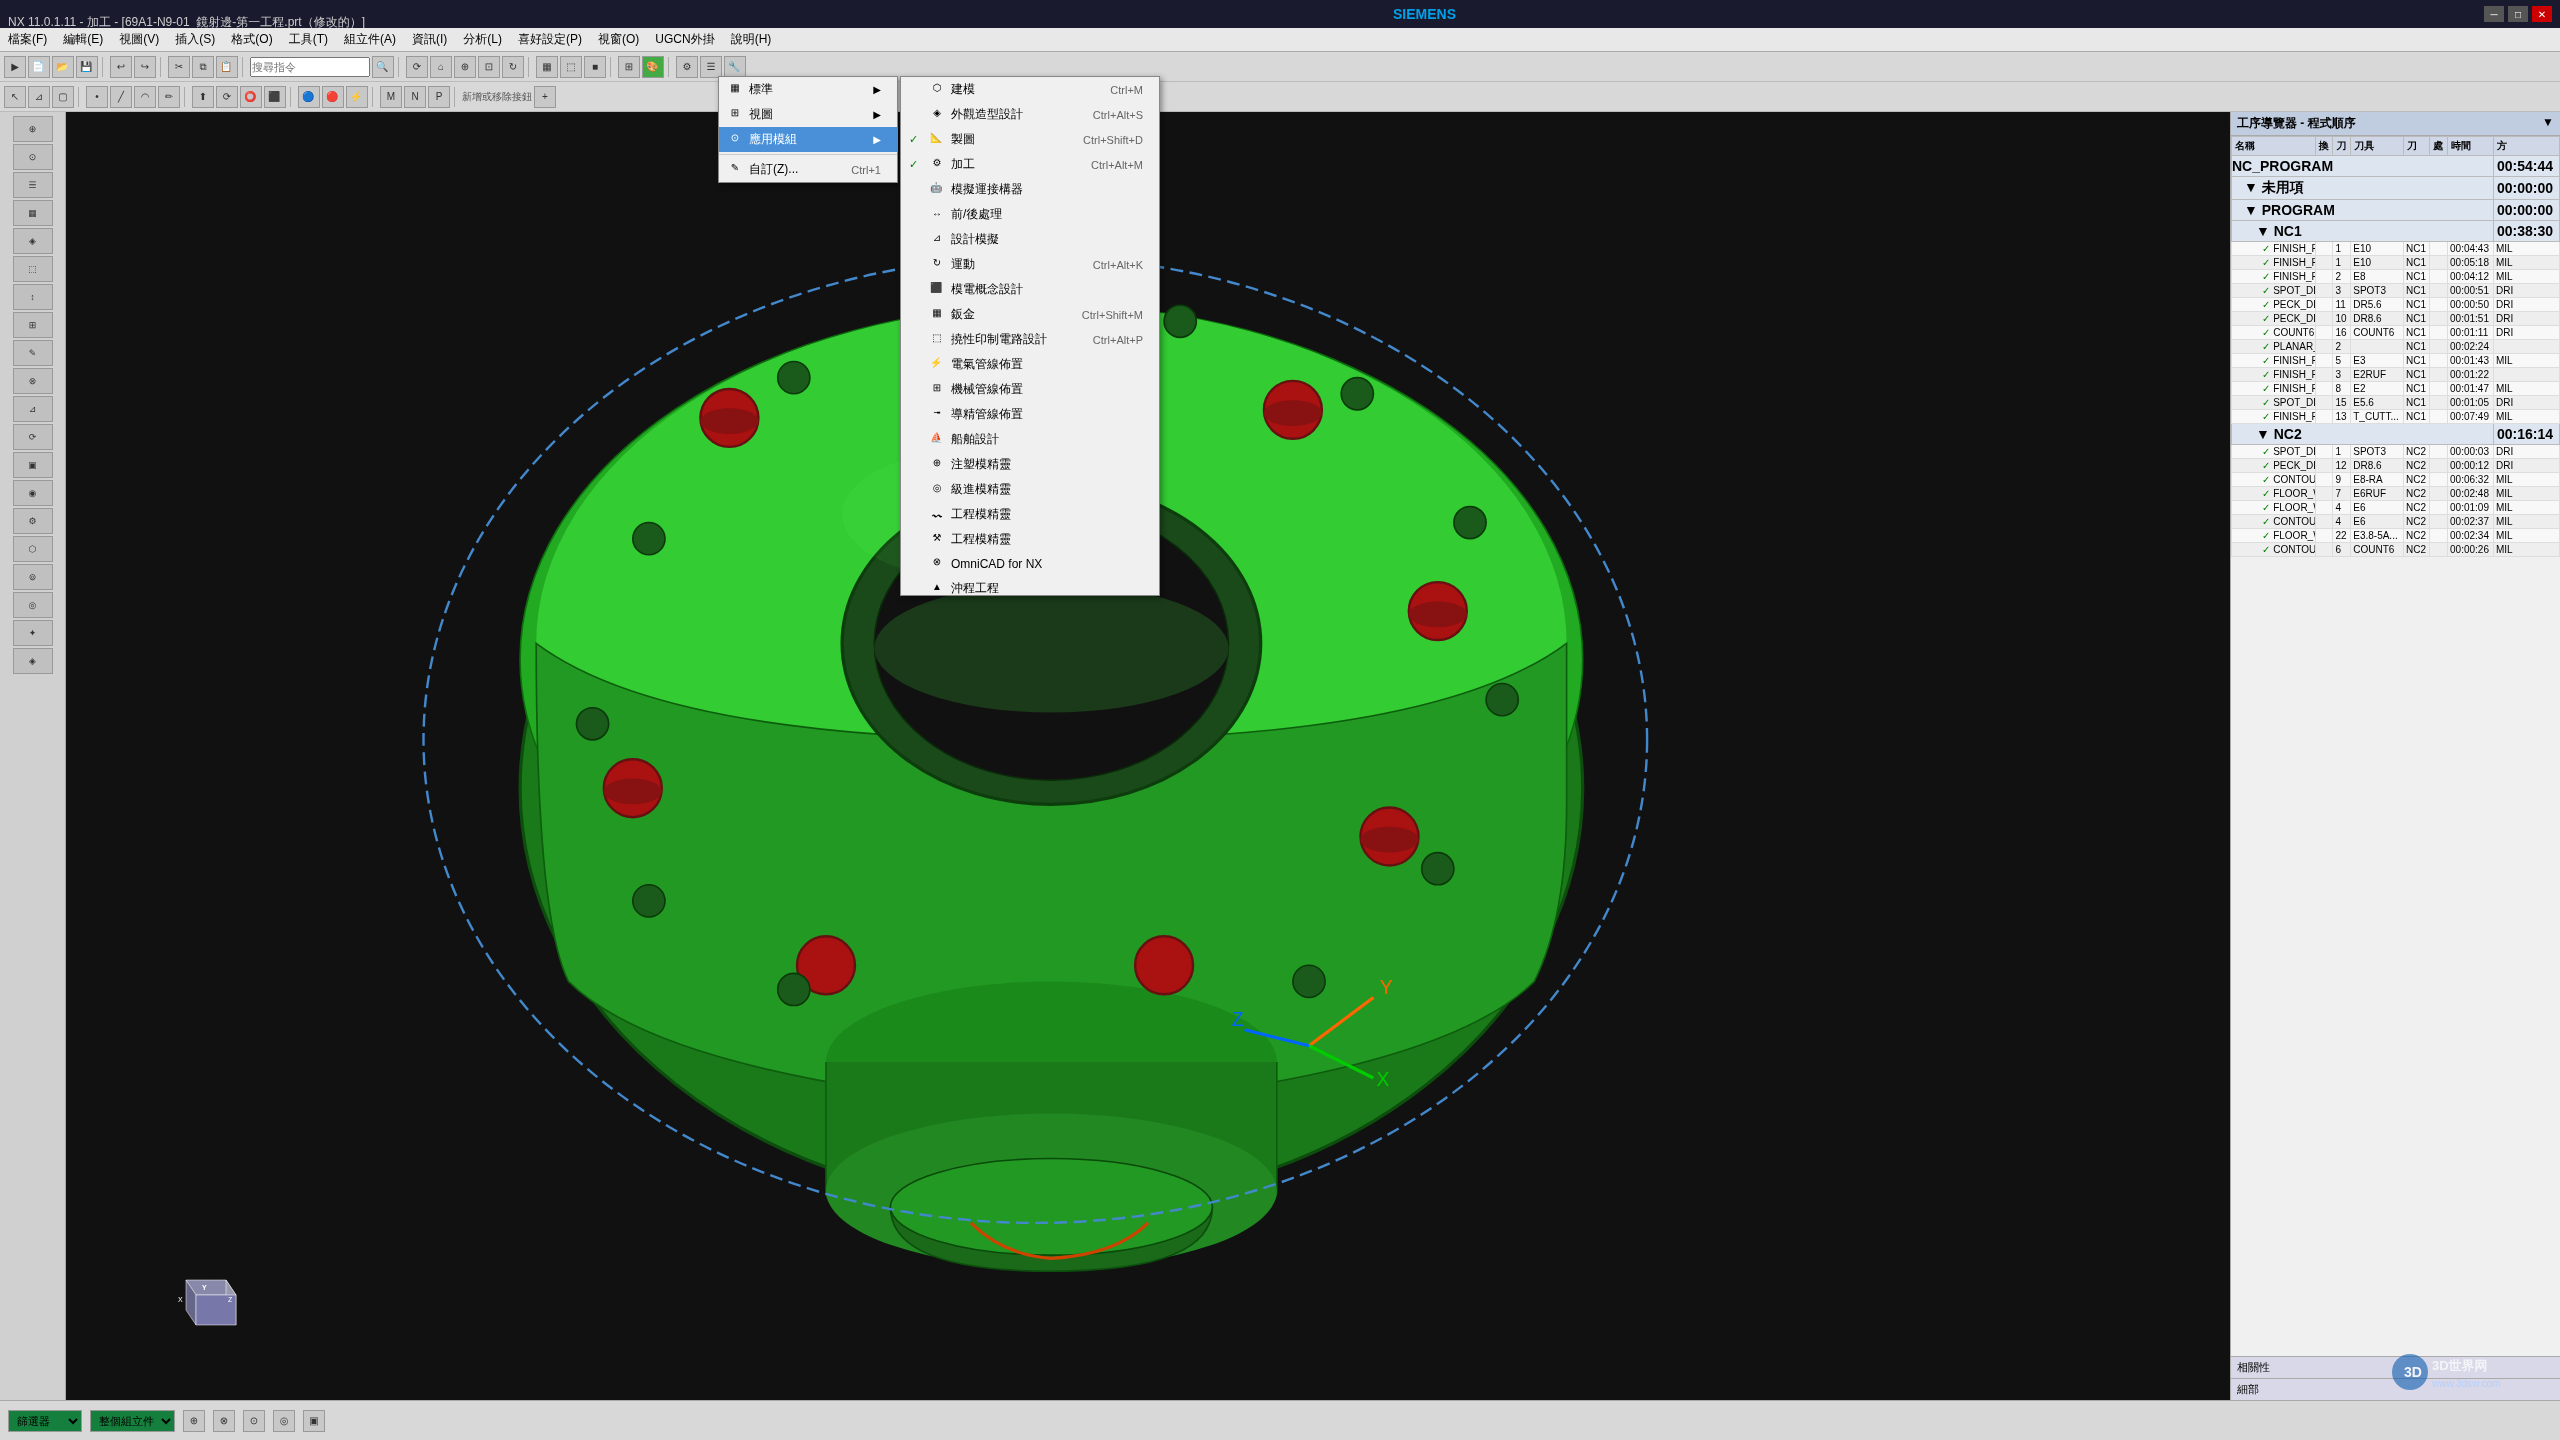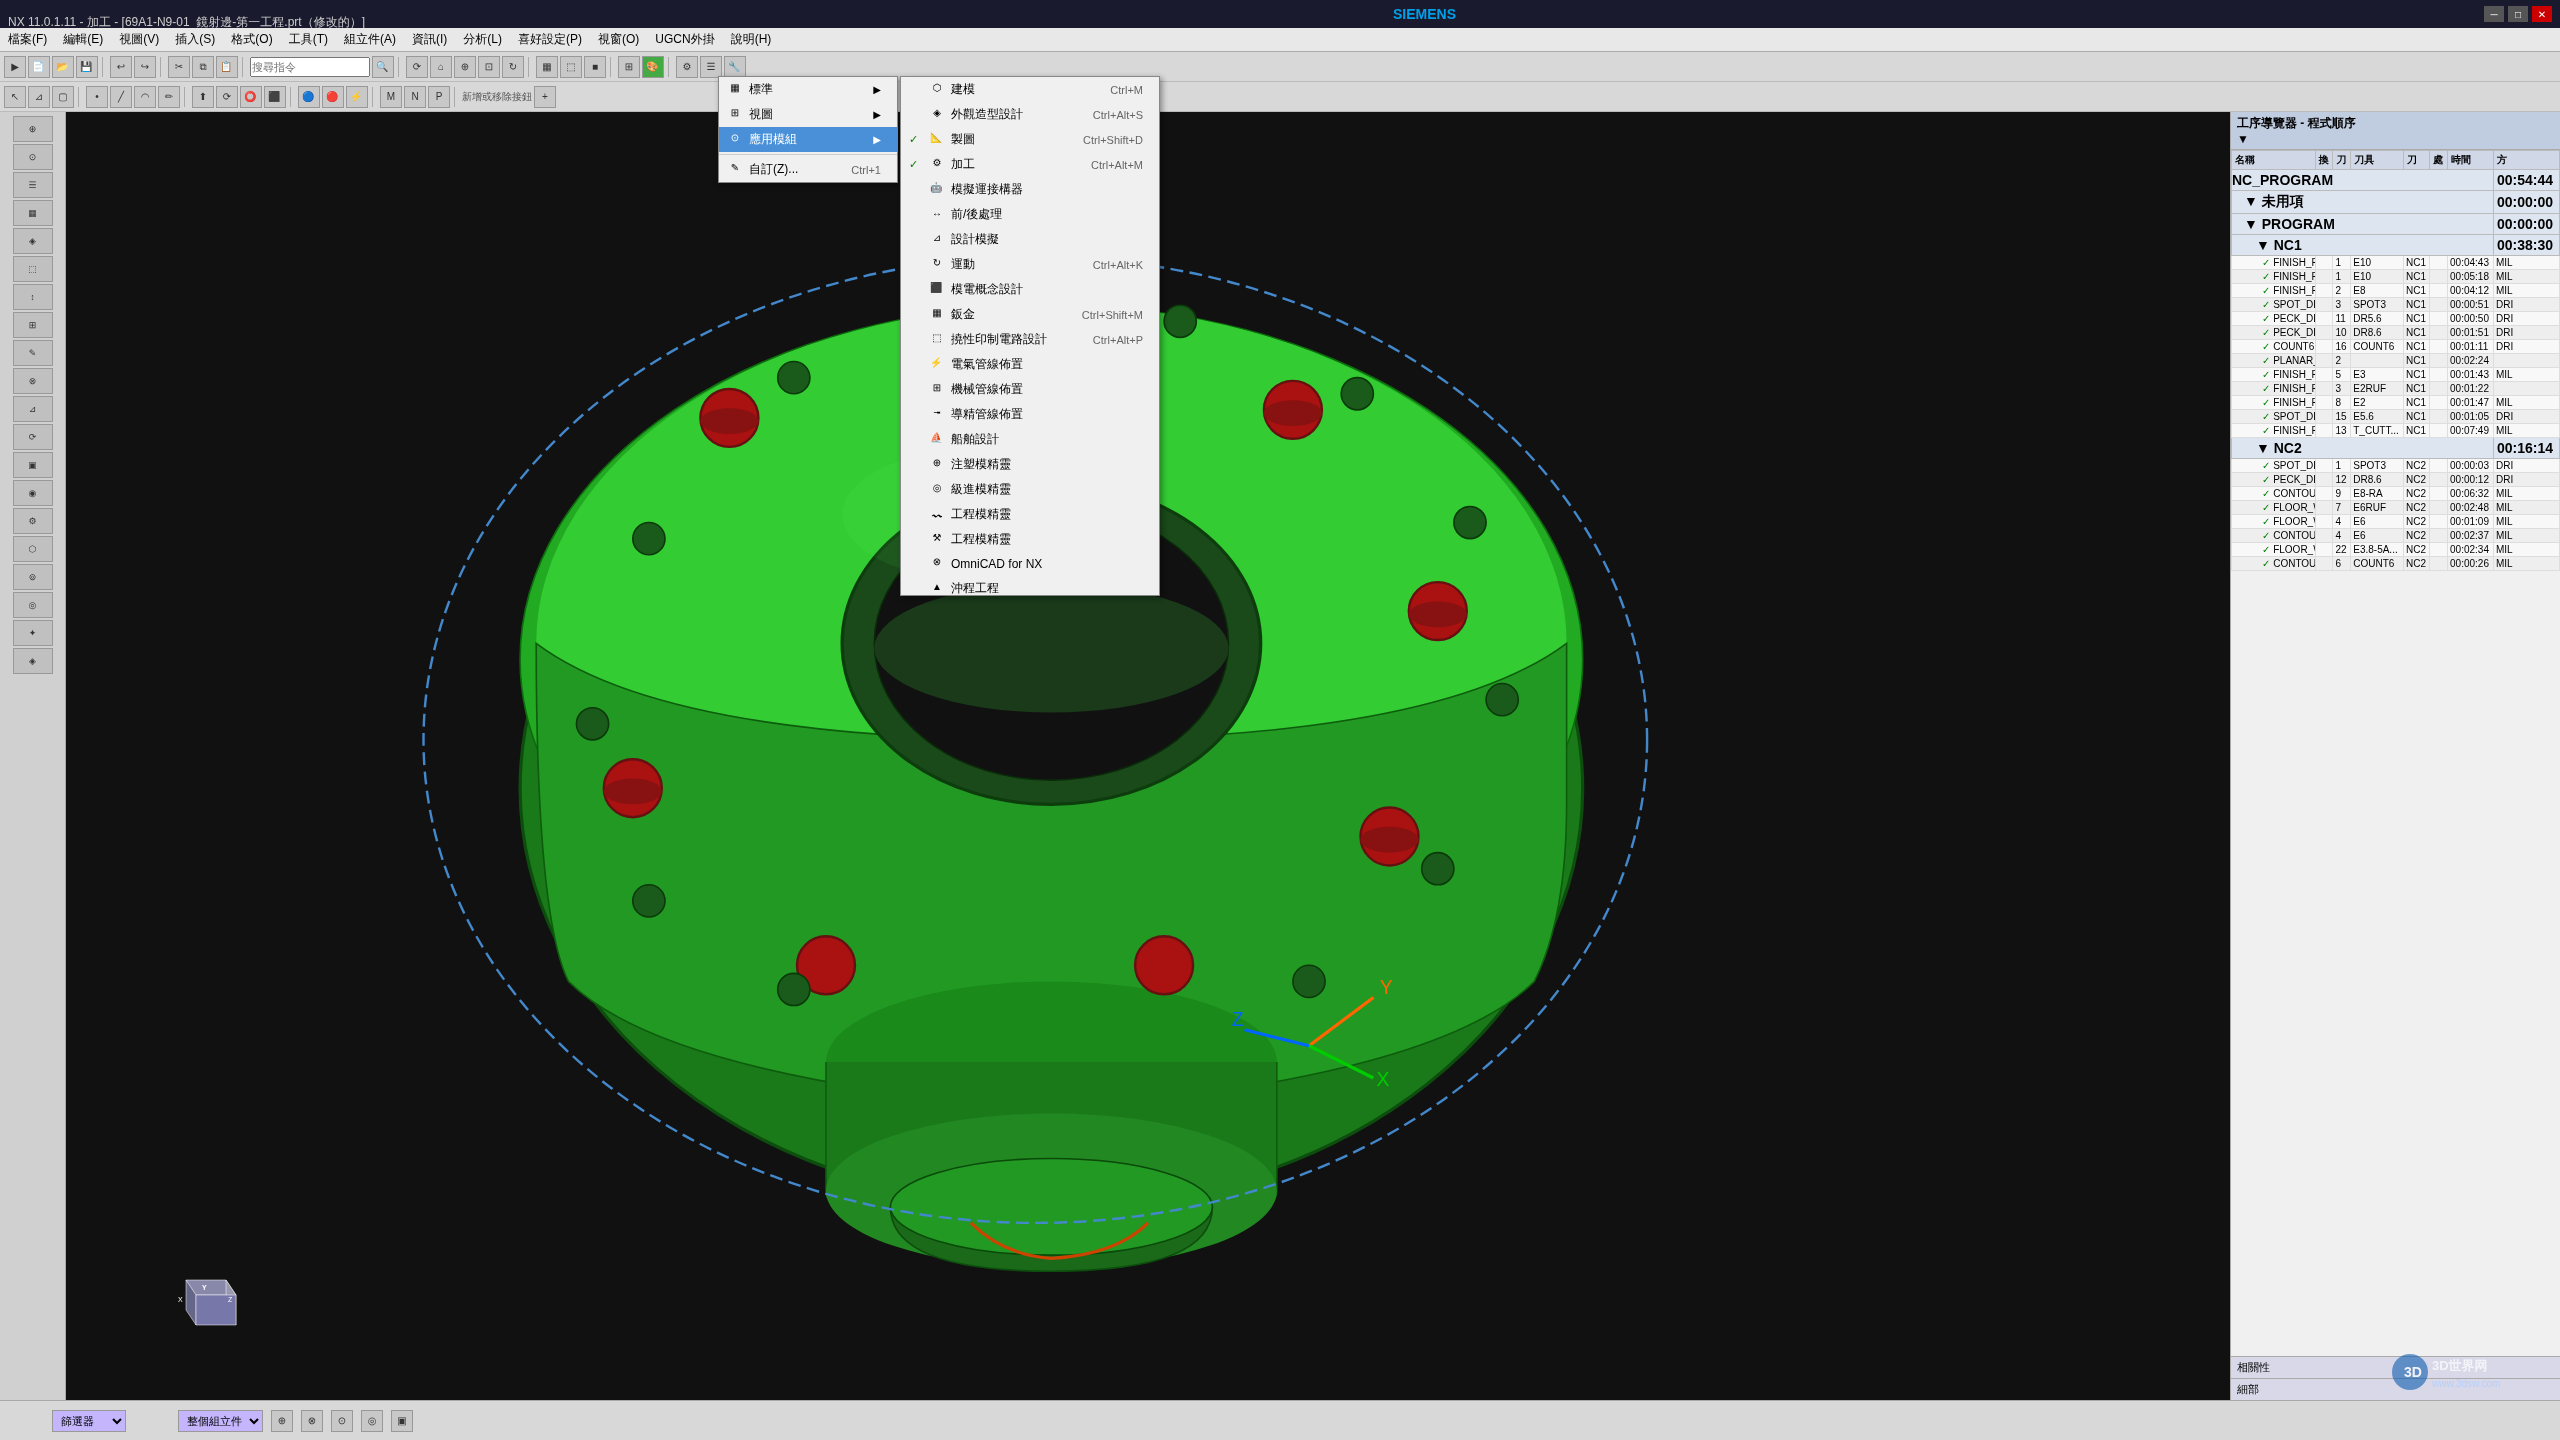--- a/index.html
+++ b/index.html
@@ -136,22 +136,21 @@
       flex-direction: column;
       z-index: 50;
     }
     #right-panel .panel-header {
       background: #c0cce0;
       padding: 3px 6px;
       font-size: 12px;
       font-weight: bold;
       border-bottom: 1px solid #aaa;
       display: flex;
-      justify-content: center;
-      flex-direction: column;
+      justify-content: space-between;
     }
     #op-navigator {
       flex: 1;
       overflow: hidden;
       font-size: 11px;
     }
     #op-navigator table {
       width: 100%;
       border-collapse: collapse;
     }
@@ -201,23 +200,22 @@
       align-items: center;
       padding: 0 8px;
       gap: 8px;
       font-size: 11px;
       z-index: 100;
     }
     .status-select {
       height: 22px;
       font-size: 11px;
       border: 1px solid #999;
-      background: #c4b5fd;
+      background: #15803d;
       padding: 0 4px;
-      margin-left: 44px;
     }
 
     
     .dropdown-container {
       position: absolute;
       z-index: 200;
       background: #f0f0f0;
       border: 1px solid #888;
       box-shadow: 2px 2px 6px rgba(0,0,0,0.4);
       min-width: 200px;

